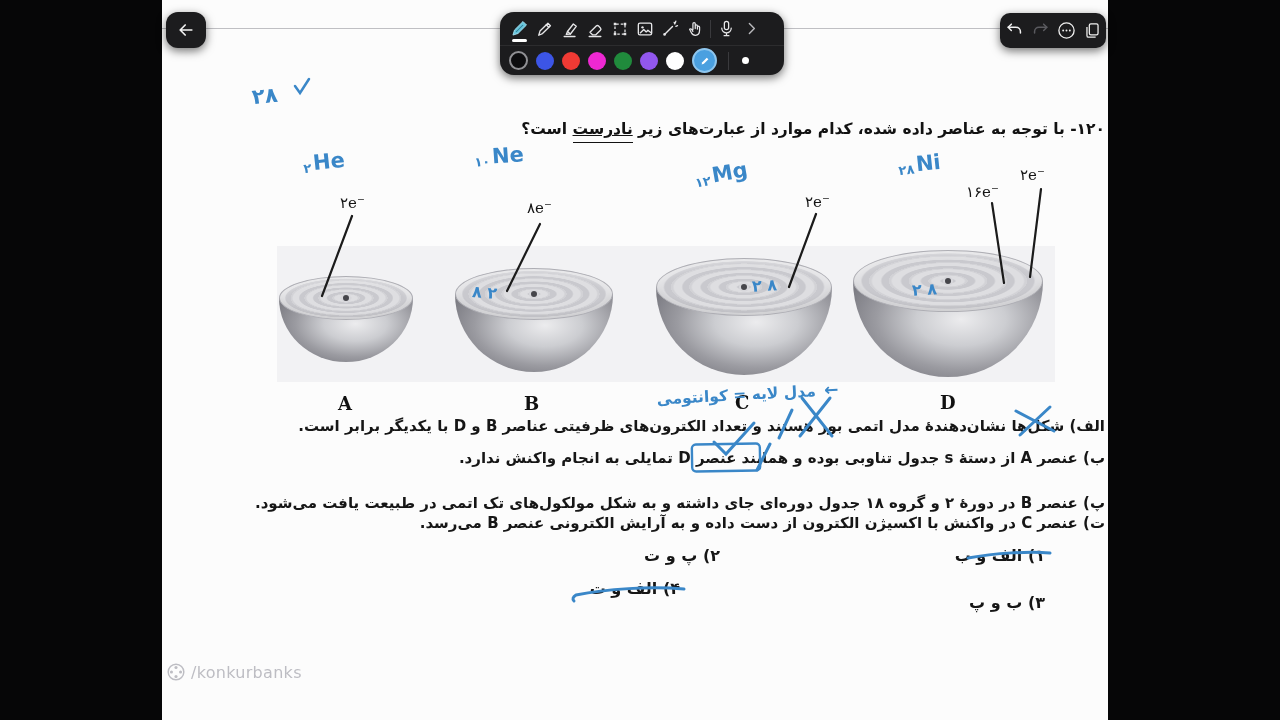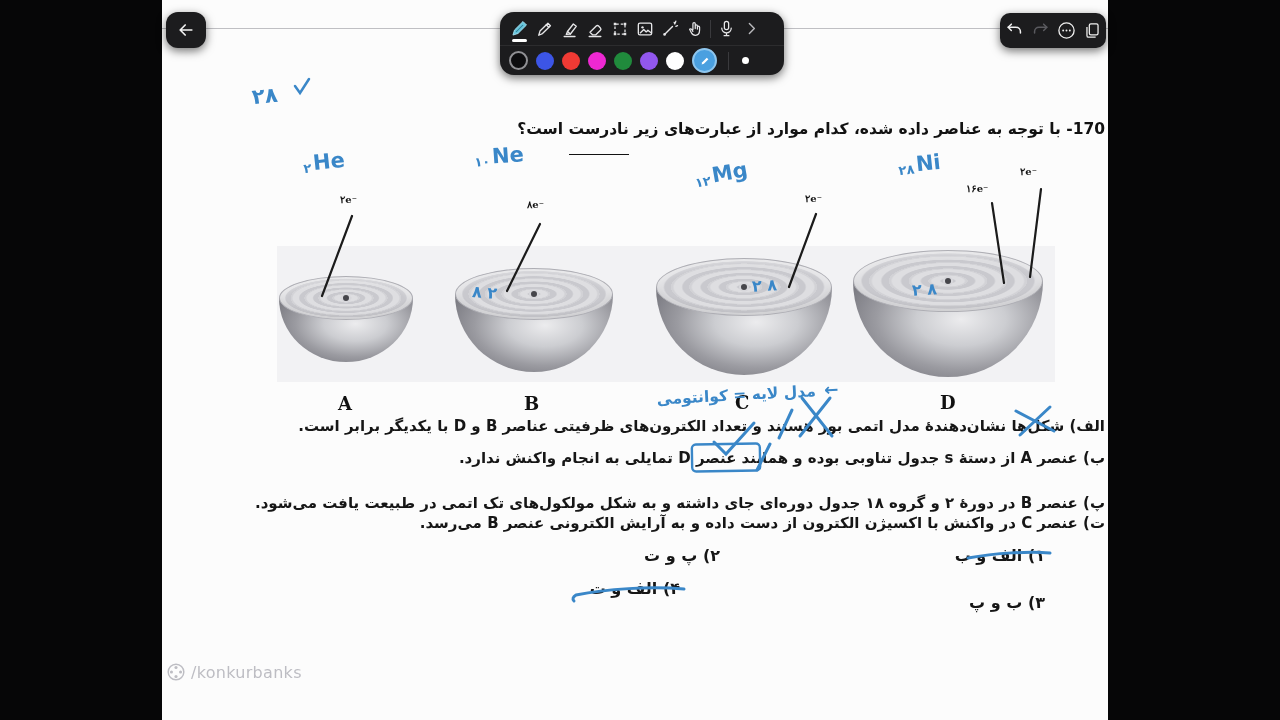--- a/index.html
+++ b/index.html
@@ -23,34 +23,34 @@
   .v-div{width:1px;height:18px;background:#3a3a3d;margin:0 3px;}
   .swatch{width:18px;height:18px;border-radius:50%;cursor:pointer;flex:0 0 auto;}
   .swatch.black{border:2px solid #909094;width:15px;height:15px;background:#0d0d0f;}
   .swatch.white{background:#fff;}
   .swatch.active{width:21px;height:21px;border:2px solid #8ec6ee;display:flex;align-items:center;justify-content:center;}
   .half-dot{width:7px;height:7px;border-radius:50%;background:#fff;margin-left:2px;}
   .top-right{left:1000px;top:13px;width:106px;height:35px;border-radius:10px;display:flex;align-items:center;justify-content:space-evenly;}
   .tr-btn{width:24px;height:24px;display:flex;align-items:center;justify-content:center;cursor:pointer;}
   
   .question{right:175px;top:120px;direction:rtl;white-space:nowrap;font-size:15.5px;font-weight:700;color:#121212;}
-  .question .u{border-bottom:1.6px solid #121212;padding-bottom:16px;}
+  .question .u{border-bottom:1.6px solid #121212;padding-bottom:4px;text-decoration:underline;}
   .stmt{right:175px;direction:rtl;white-space:nowrap;font-size:15px;font-weight:700;color:#161616;}
   .opt{direction:rtl;white-space:nowrap;font-size:16px;font-weight:700;color:#161616;}
   .fig-panel{left:277px;top:246px;width:778px;height:136px;background:#f2f2f4;}
   .bowl{position:absolute;}
   .bowl-body{position:absolute;left:0;width:100%;border-radius:0 0 50% 50% / 0 0 100% 100%;
     background:radial-gradient(ellipse 62% 72% at 57% 40%, #ececee 0%, #cccdd1 38%, #9b9ba1 72%, #7c7c83 100%);}
   .bowl-top{position:absolute;left:0;top:0;width:100%;border-radius:50%;border:1px solid #aeaeb4;box-sizing:border-box;
     background:repeating-radial-gradient(ellipse 50% 50% at 50% 50%, #c9c9ce 0 7%, #dedee1 9% 17%, #d2d2d6 19% 21%);
     box-shadow:inset 0 2px 6px rgba(255,255,255,.6), inset 0 -2px 5px rgba(0,0,0,.12);}
   .bowl-dot{position:absolute;left:50%;top:50%;transform:translate(-50%,-50%);width:6px;height:6px;border-radius:50%;
     background:#46464b;border:2px solid #d8d8dc;}
   .bowl-letter{font-family:"DejaVu Serif","Liberation Serif",serif;font-weight:700;font-size:18px;color:#111;}
-  .e-label{font-family:"DejaVu Serif","Liberation Serif",serif;font-weight:700;font-size:10px;color:#141414;direction:ltr;white-space:nowrap;}
+  .e-label{font-family:"DejaVu Serif","Liberation Serif",serif;font-weight:400;font-size:15px;color:#141414;direction:ltr;white-space:nowrap;}
   
   .ink{color:#3a87c8;}
   .hw-el{display:flex;align-items:flex-start;direction:ltr;white-space:nowrap;}
   .hw-el .sub{font-size:13px;font-weight:700;margin-top:9px;margin-right:2px;}
   .hw-el .sym{font-size:21px;font-weight:700;}
   .hw-shells{font-size:16px;font-weight:700;direction:ltr;white-space:nowrap;letter-spacing:2px;}
   .corner-note{left:252px;top:84px;font-size:21px;font-weight:700;transform:rotate(-6deg);}
   .model-note{right:442px;top:379px;direction:rtl;white-space:nowrap;font-size:15.5px;font-weight:700;transform:rotate(-3deg);transform-origin:right top;}
   .model-note .arr{font-size:17px;margin-left:3px;}
   
@@ -59,21 +59,21 @@
   .overlay{left:0;top:0;pointer-events:none;z-index:5;}
   .panel,.back-btn{z-index:10;}
 </style>
 </head>
 <body>
 
 <div class="abs page"></div>
 <div class="abs rule-line"></div>
 
 <div class="abs question">
-  <span>170- با توجه به عناصر داده شده، کدام موارد از عبارت‌های زیر </span><span class="u">نادرست</span><span> است؟</span>
+  <span>۱۲۰- با توجه به عناصر داده شده، کدام موارد از عبارت‌های زیر </span><span class="u">نادرست</span><span> است؟</span>
 </div>
 
 <div class="abs fig-panel"></div>
 
 <div class="bowl abs" style="left:279px;top:276px;width:134px;">
   <div class="bowl-body" style="top:22px;height:64px;"></div>
   <div class="bowl-top" style="height:44px;">
       <div class="bowl-dot"></div>
     </div>
 </div>

